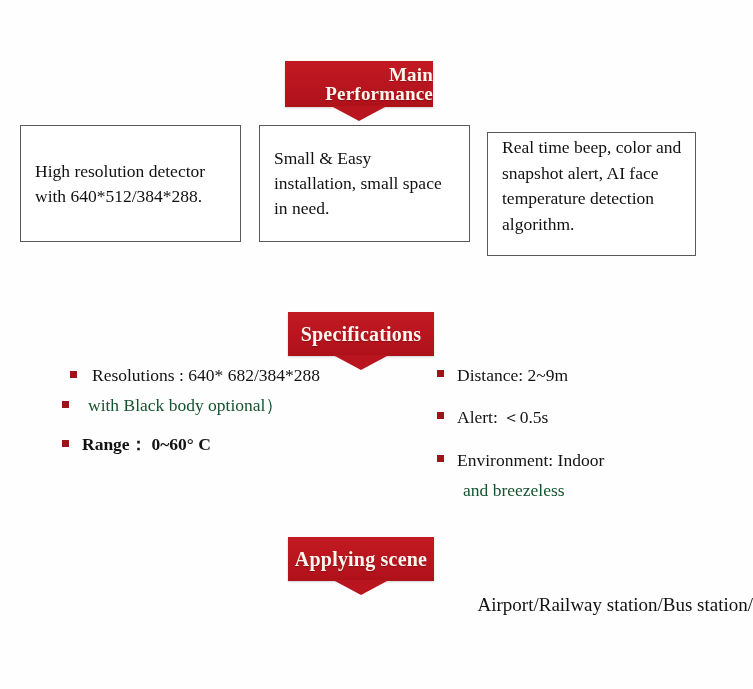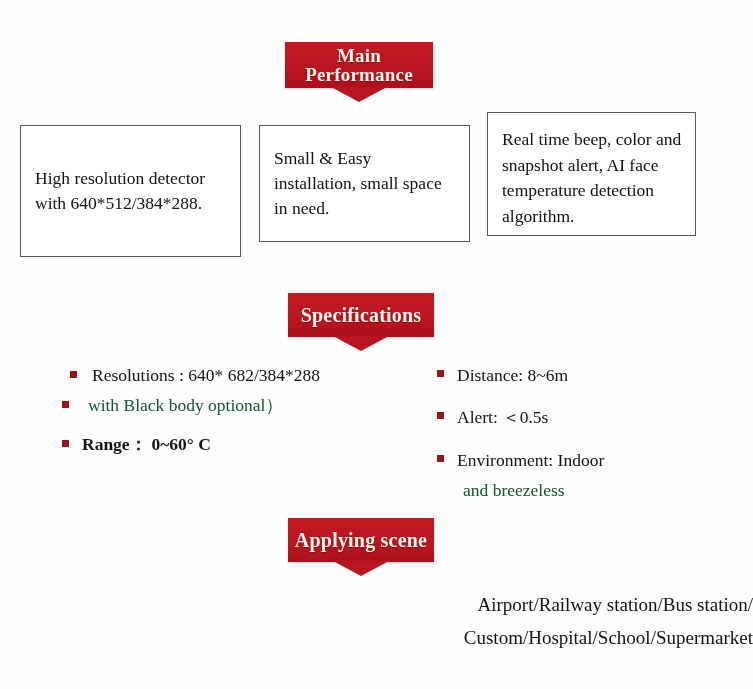--- a/index.html
+++ b/index.html
@@ -22,28 +22,29 @@
     width: 753px;
     height: 689px;
   }
 
   
   .banner {
     position: absolute;
     background: #bd1622;
     background: linear-gradient(180deg, #c21a22 0%, #b8151f 55%, #ae1119 100%);
     color: #fdf6ee;
-    text-align: center;
+    text-align: right;
     font-family: "Liberation Serif", "DejaVu Serif", serif;
     font-weight: 700;
     letter-spacing: 0.2px;
     display: flex;
     align-items: center;
     justify-content: center;
     box-shadow: 0 1px 2px rgba(0,0,0,0.18);
+    margin-top: 19px;
   }
   .banner .banner-label {
     display: block;
     line-height: 1;
     text-shadow: 0 1px 1px rgba(0,0,0,0.25);
   }
   
   .banner::after {
     content: "";
     position: absolute;
@@ -87,23 +88,23 @@
     box-sizing: border-box;
     display: flex;
     align-items: center;
     padding: 6px 12px 6px 14px;
   }
   .feature-box .feature-text {
     font-size: 17.5px;
     line-height: 1.42;
     color: #111111;
   }
-  #feature-box-1 { left: 20px;  top: 125px; width: 221px; height: 132px; }
+  #feature-box-1 { left: 20px;  top: 125px; width: 221px; height: 117px; }
   #feature-box-2 { left: 259px; top: 125px; width: 211px; height: 117px; }
-  #feature-box-3 { left: 487px; top: 112px; width: 209px; height: 124px; align-items: flex-start; padding-top: 14px; font-family: Liberation Serif, serif; }
+  #feature-box-3 { left: 487px; top: 132px; width: 209px; height: 124px; align-items: flex-start; padding-top: 2px; font-family: Liberation Serif, serif; }
   #feature-box-3 .feature-text { line-height: 1.46; }
 
   
   .spec-col {
     position: absolute;
   }
   #spec-col-left  { left: 62px;  top: 362px; width: 360px; }
   #spec-col-right { left: 437px; top: 362px; width: 290px; }
 
   .spec-item {
@@ -200,21 +201,21 @@
       <span class="spec-bullet"></span>
       <span class="spec-text">Range： 0~60° C</span>
     </div>
 
   </div>
 
   <div class="spec-col" id="spec-col-right">
 
     <div class="spec-item" id="spec-item-distance">
       <span class="spec-bullet"></span>
-      <span class="spec-text">Distance: 8~6m</span>
+      <span class="spec-text">Distance: 2~9m</span>
     </div>
 
     <div class="spec-item" id="spec-item-alert">
       <span class="spec-bullet"></span>
       <span class="spec-text">Alert: ＜0.5s</span>
     </div>
 
     <div class="spec-item" id="spec-item-environment">
       <span class="spec-bullet"></span>
       <span class="spec-text">Environment: Indoor</span>
@@ -222,16 +223,15 @@
     </div>
 
   </div>
 
   <div class="banner" id="banner-scene">
     <span class="banner-label">Applying scene</span>
   </div>
 
   <div id="scene-text">
     <span class="scene-line">Airport/Railway station/Bus station/</span>
-    <span class="scene-line">Custom/Hospital/School/Supermarket</span>
   </div>
 
 </div>
 
 </body></html>

